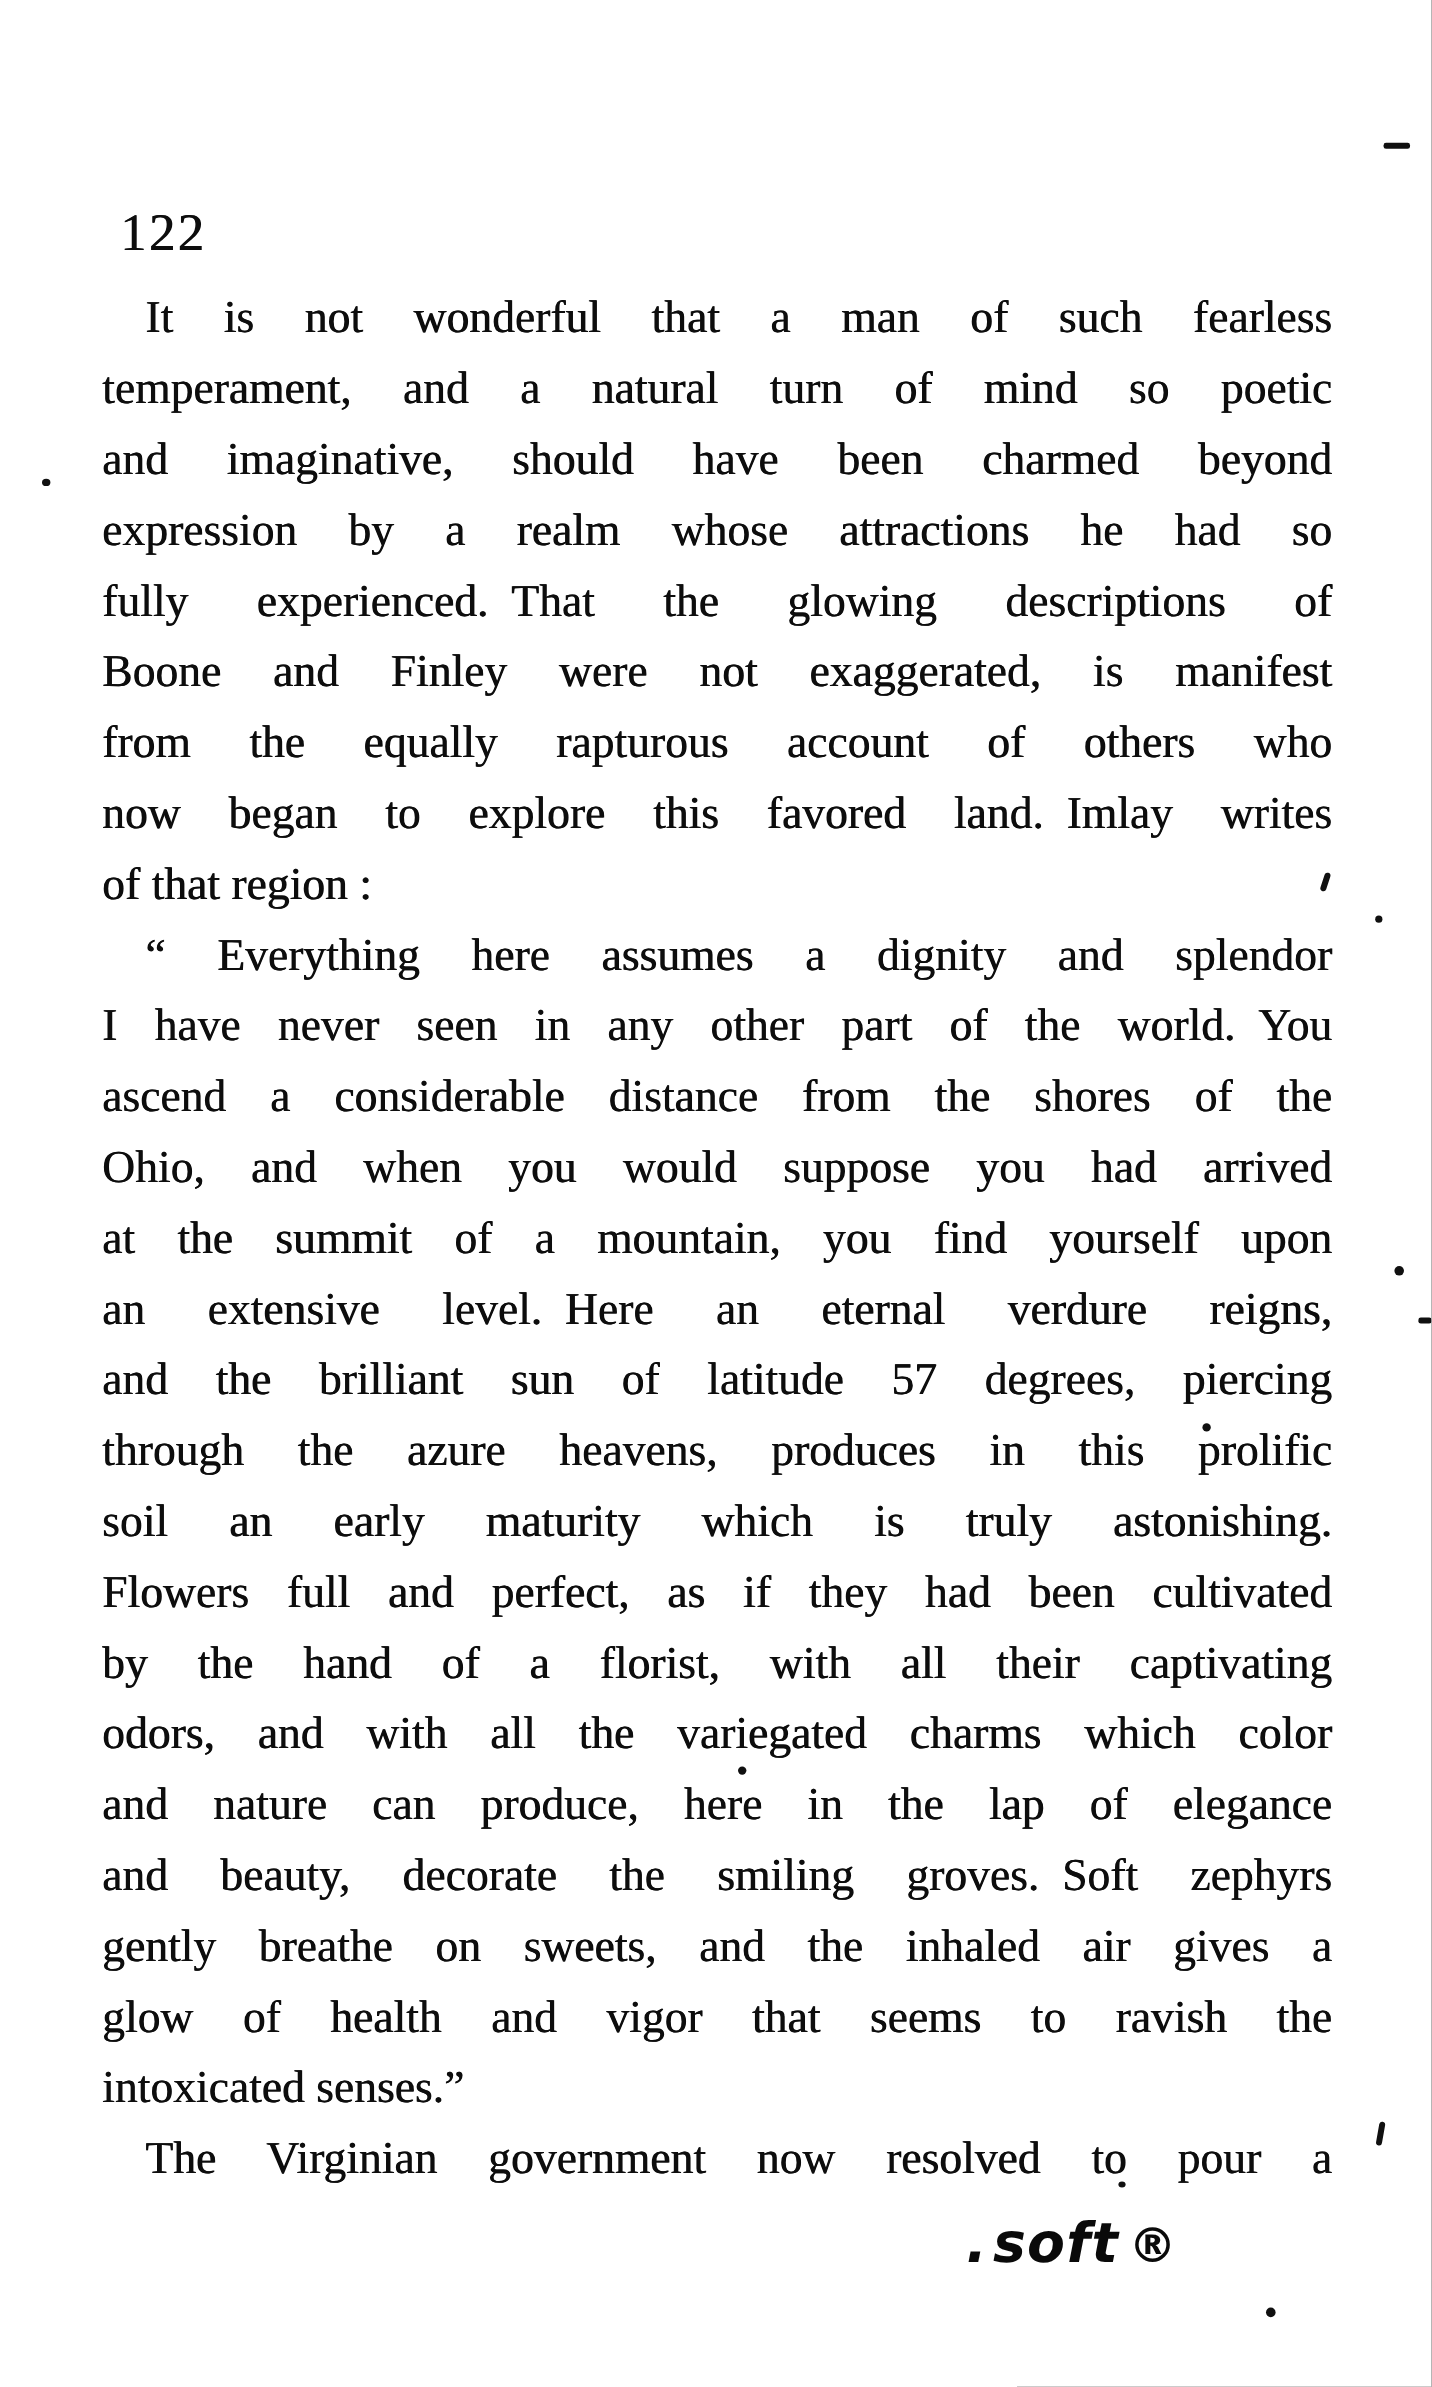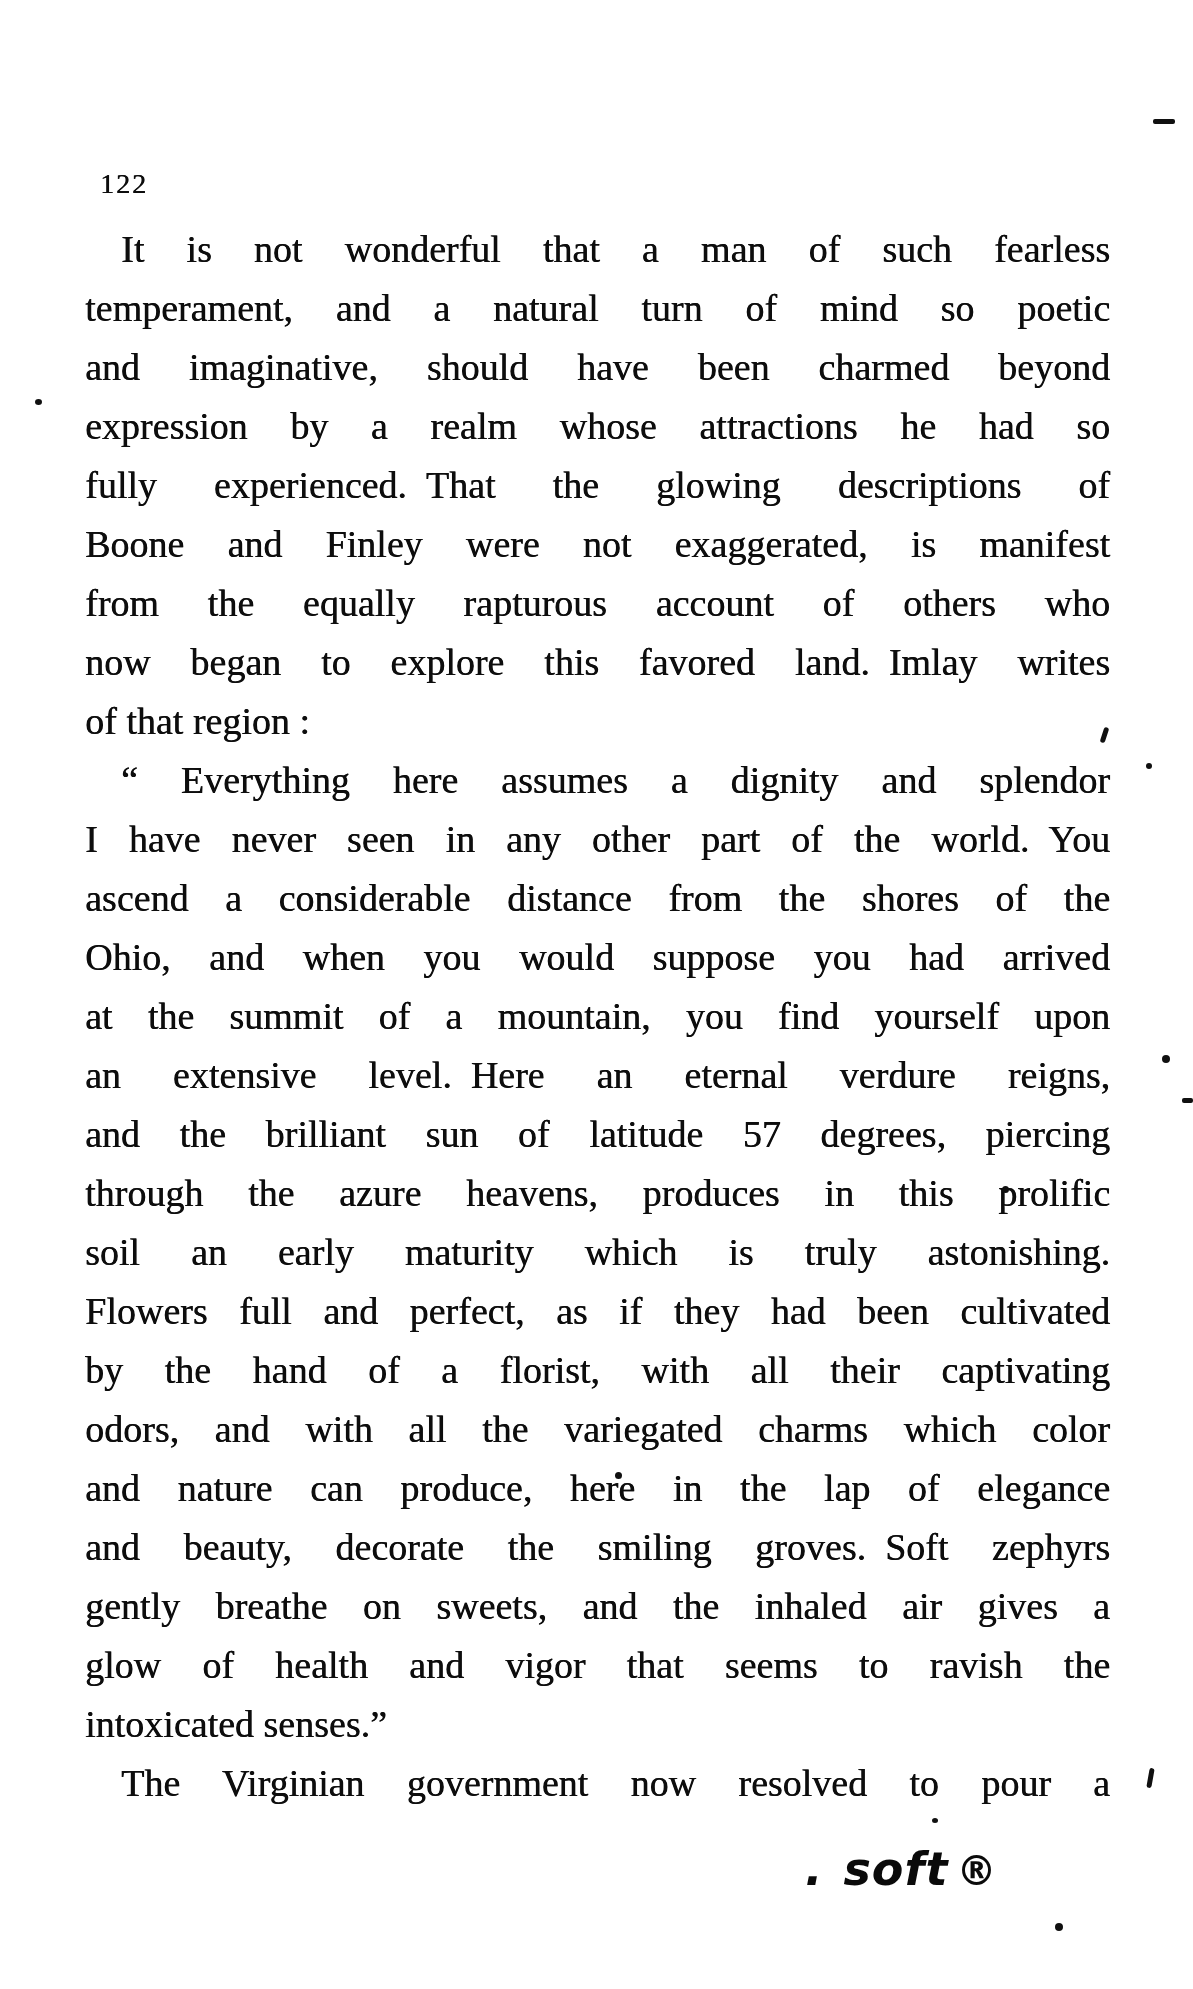--- a/index.html
+++ b/index.html
@@ -10,38 +10,38 @@
     margin: 0 auto;
     background: var(--paper, #ffffff);
     color: var(--ink, #0d0d0d);
     font-family: "Liberation Serif", "DejaVu Serif", serif;
     overflow: hidden;
   }
   .page-number {
     position: absolute;
     left: 100px;
     top: 168px;
-    font-size: 28px;
+    font-size: 44px;
     letter-spacing: 2px;
     text-shadow: 0.5px 0 0 currentColor;
   }
   .running-title {
     position: absolute;
     left: 355px;
     top: 168px;
     font-size: 32px;
     letter-spacing: 2px;
     word-spacing: 12px;
     text-shadow: 0.5px 0 0 currentColor;
     white-space: nowrap;
   }
   .body-text {
     position: absolute;
     left: 85px;
-    top: 220px;
+    top: 236px;
     width: 1025px;
     font-size: 38px;
     line-height: 59px;
     text-shadow: 0.5px 0 0 currentColor;
   }
   .text-line {
     height: 59px;
     text-align: justify;
     text-align-last: justify;
     white-space: normal;
@@ -103,21 +103,21 @@
     <div class="text-line">by the hand of a florist, with all their captivating</div>
     <div class="text-line">odors, and with all the variegated charms which color</div>
     <div class="text-line">and nature can produce, here in the lap of elegance</div>
     <div class="text-line">and beauty, decorate the smiling groves. Soft zephyrs</div>
     <div class="text-line">gently breathe on sweets, and the inhaled air gives a</div>
     <div class="text-line">glow of health and vigor that seems to ravish the</div>
     <div class="text-line endline">intoxicated senses.”</div>
     <div class="text-line indent">The Virginian government now resolved to pour a</div>
   </div>
 
-  <div class="watermark"><span>.</span><span style="margin-left:20px;">soft</span><span class="reg">®</span></div>
+  <div class="watermark"><span>.</span><span style="margin-left:4px;">soft</span><span class="reg">®</span></div>
 
   <div class="speck bar" style="left:1153px; top:119px;  width:22px; height:5px;"></div>
   <div class="speck round" style="left:35px;   top:399px;  width:7px;  height:6px;"></div>
   <div class="speck tick" style="left:1102px; top:727px;  width:5px;  height:16px; transform:rotate(18deg);"></div>
   <div class="speck round" style="left:1146px; top:763px;  width:6px;  height:6px;"></div>
   <div class="speck round" style="left:1162px; top:1055px; width:8px;  height:8px;"></div>
   <div class="speck bar" style="left:1182px; top:1098px; width:11px; height:5px;"></div>
   <div class="speck round" style="left:1002px; top:1186px; width:7px;  height:7px;"></div>
   <div class="speck round" style="left:615px;  top:1472px; width:7px;  height:7px;"></div>
   <div class="speck tick" style="left:1148px; top:1768px; width:5px;  height:20px; transform:rotate(10deg);"></div>

